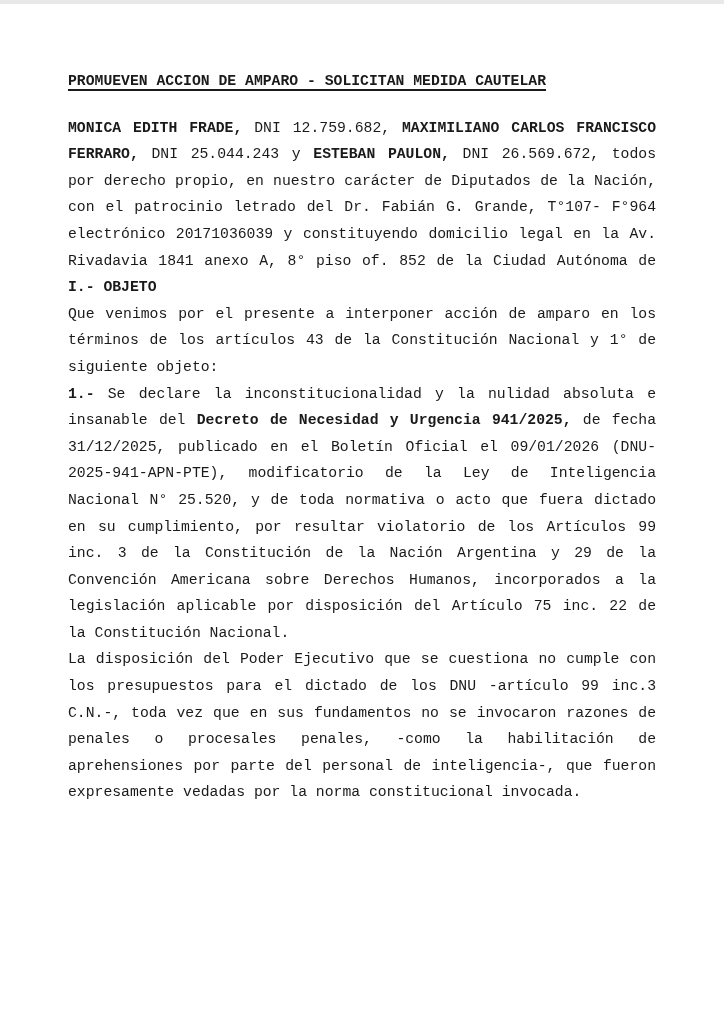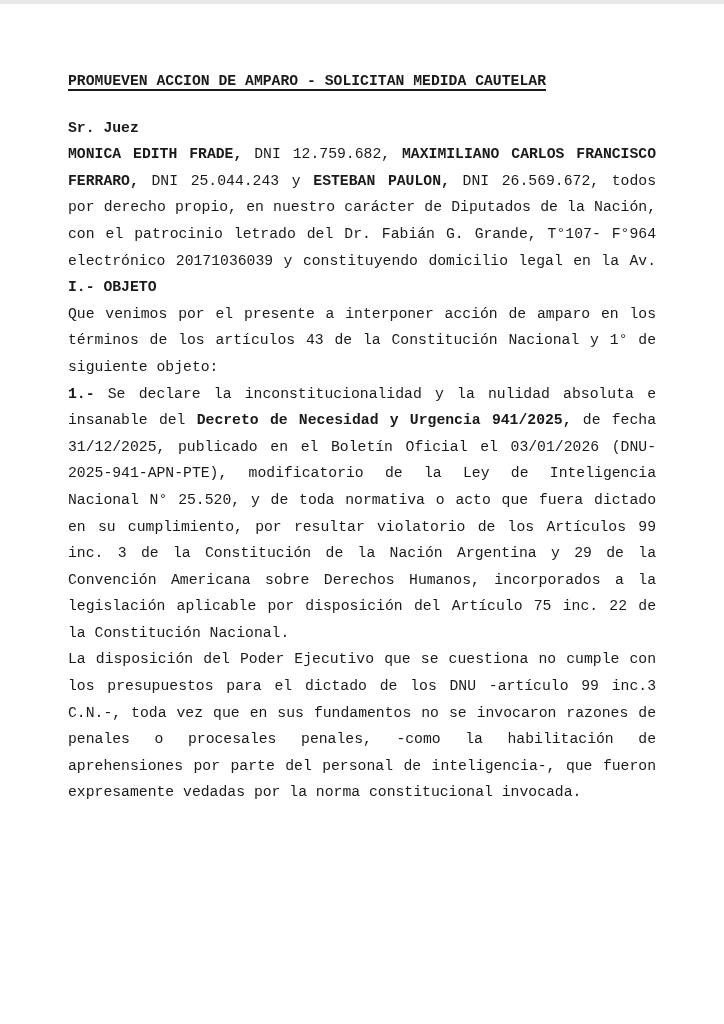--- a/index.html
+++ b/index.html
@@ -45,33 +45,33 @@
   .seg { font-weight: normal; }
   .seg.bold { font-weight: bold; }
 </style>
 </head>
 <body>
 
 <div class="page" style="--ink: #1a1a1a; background: rgb(255, 255, 255);">
   <div class="content">
     <div class="title">PROMUEVEN ACCION DE AMPARO - SOLICITAN MEDIDA CAUTELAR</div>
     <div>
-        <div class="line"><span class="seg bold">Sr. Juez</span></div>
         <div class="line justified"><span class="seg bold">MONICA EDITH FRADE,</span><span class="seg"> DNI 12.759.682, </span><span class="seg bold">MAXIMILIANO CARLOS FRANCISCO</span></div>
         <div class="line justified"><span class="seg bold">FERRARO,</span><span class="seg"> DNI 25.044.243 y </span><span class="seg bold">ESTEBAN PAULON,</span><span class="seg"> DNI 26.569.672, todos</span></div>
         <div class="line justified"><span class="seg">por derecho propio, en nuestro carácter de Diputados de la Nación,</span></div>
         <div class="line justified"><span class="seg">con el patrocinio letrado del Dr. Fabián G. Grande, T°107- F°964</span></div>
         <div class="line justified"><span class="seg">electrónico 20171036039 y constituyendo domicilio legal en la Av.</span></div>
+        <div class="line justified"><span class="seg">Rivadavia 1841 anexo A, 8° piso of. 852 de la Ciudad Autónoma de</span></div>
         <div class="line"><span class="seg bold">I.- OBJETO</span></div>
         <div class="line justified"><span class="seg">Que venimos por el presente a interponer acción de amparo en los</span></div>
         <div class="line justified"><span class="seg">términos de los artículos 43 de la Constitución Nacional y 1° de</span></div>
         <div class="line"><span class="seg">siguiente objeto:</span></div>
         <div class="line justified"><span class="seg bold">1.-</span><span class="seg"> Se declare la inconstitucionalidad y la nulidad absoluta e</span></div>
         <div class="line justified"><span class="seg">insanable del </span><span class="seg bold">Decreto de Necesidad y Urgencia 941/2025,</span><span class="seg"> de fecha</span></div>
-        <div class="line justified"><span class="seg">31/12/2025, publicado en el Boletín Oficial el 03/01/2026 (DNU-</span></div>
+        <div class="line justified"><span class="seg">31/12/2025, publicado en el Boletín Oficial el 09/01/2026 (DNU-</span></div>
         <div class="line justified"><span class="seg">2025-941-APN-PTE), modificatorio de la Ley de Inteligencia</span></div>
         <div class="line justified"><span class="seg">Nacional N° 25.520, y de toda normativa o acto que fuera dictado</span></div>
         <div class="line justified"><span class="seg">en su cumplimiento, por resultar violatorio de los Artículos 99</span></div>
         <div class="line justified"><span class="seg">inc. 3 de la Constitución de la Nación Argentina y 29 de la</span></div>
         <div class="line justified"><span class="seg">Convención Americana sobre Derechos Humanos, incorporados a la</span></div>
         <div class="line justified"><span class="seg">legislación aplicable por disposición del Artículo 75 inc. 22 de</span></div>
         <div class="line"><span class="seg">la Constitución Nacional.</span></div>
         <div class="line justified"><span class="seg">La disposición del Poder Ejecutivo que se cuestiona no cumple con</span></div>
         <div class="line justified"><span class="seg">los presupuestos para el dictado de los DNU -artículo 99 inc.3</span></div>
         <div class="line justified"><span class="seg">C.N.-, toda vez que en sus fundamentos no se invocaron razones de</span></div>

